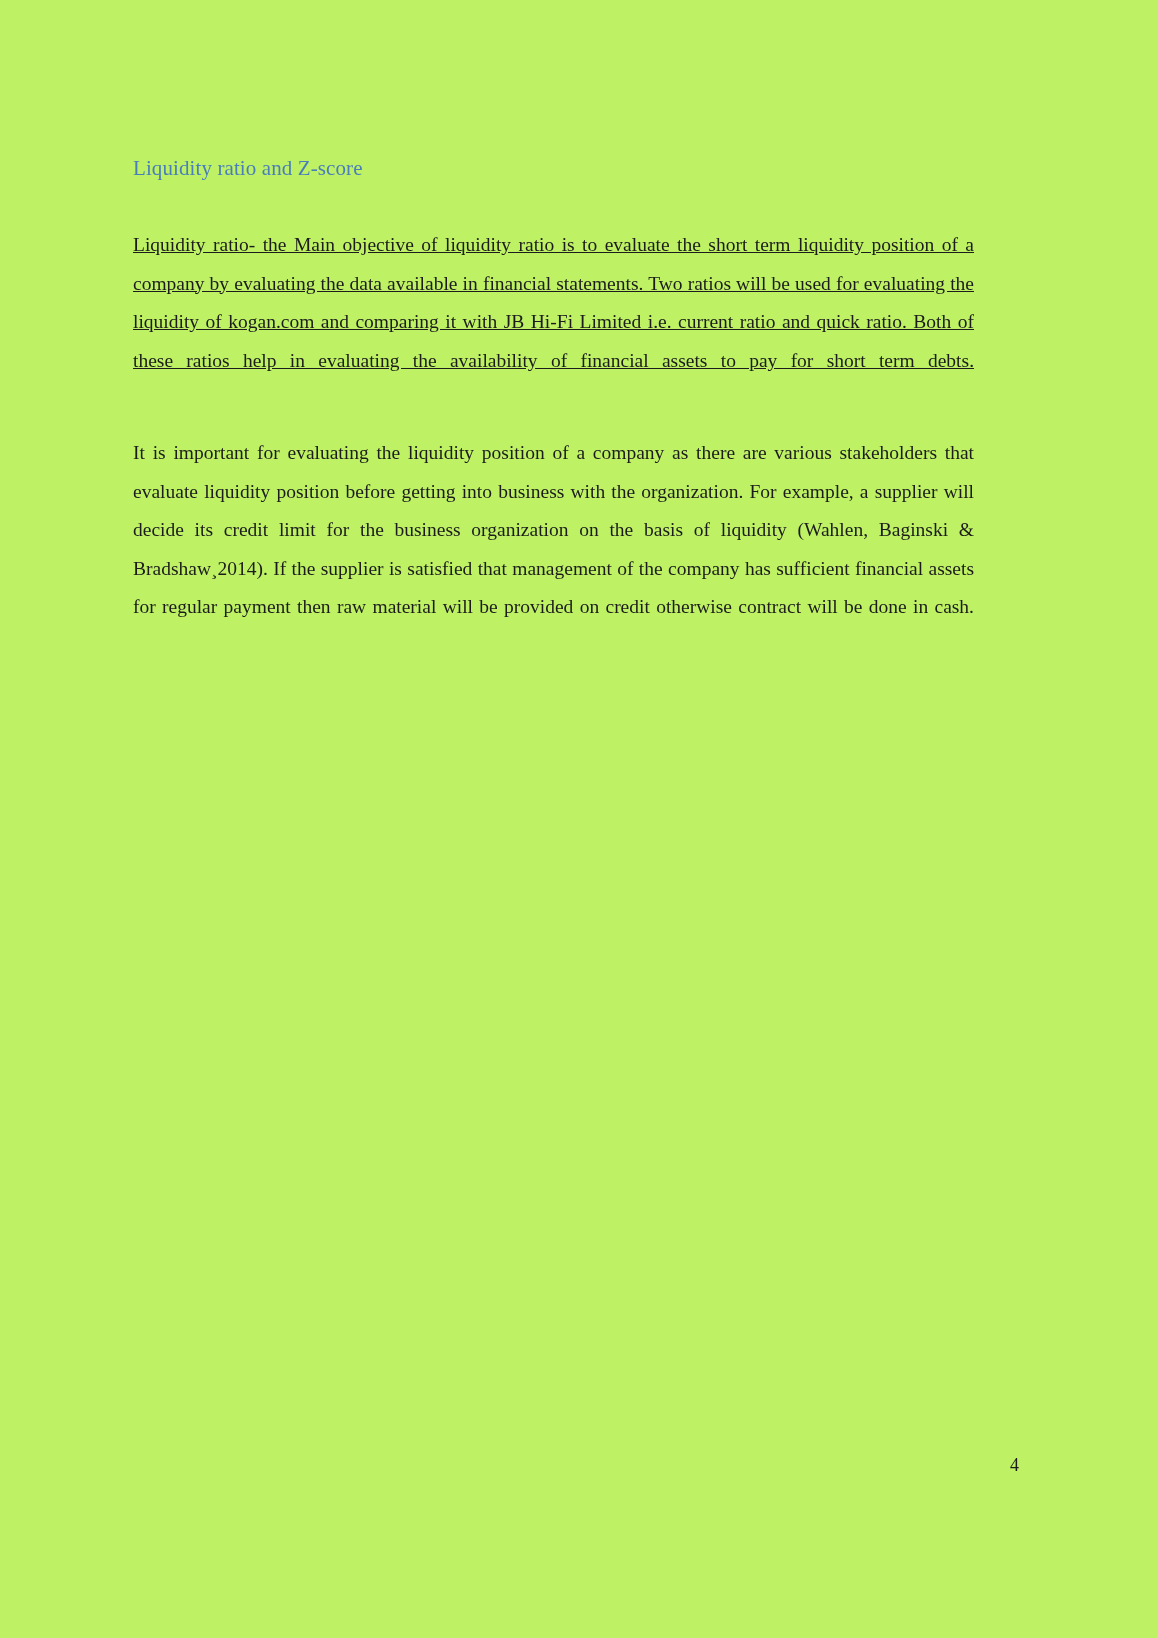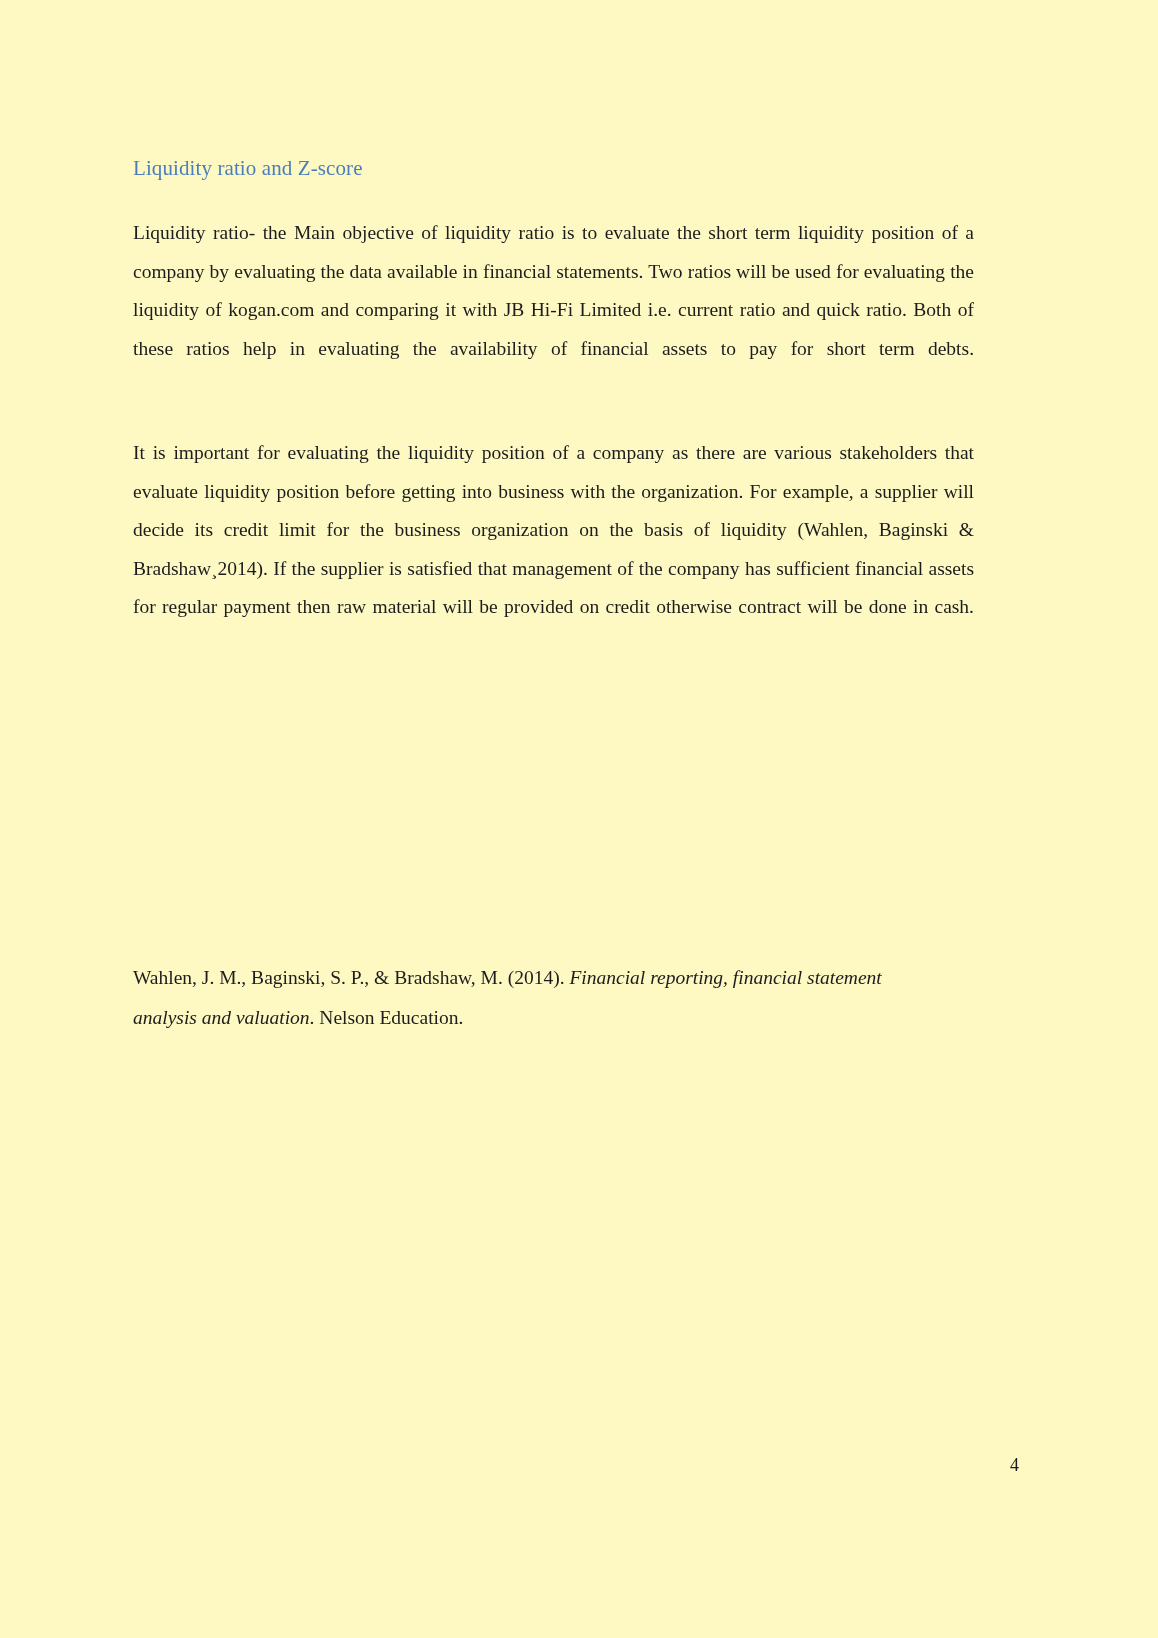--- a/index.html
+++ b/index.html
@@ -9,21 +9,21 @@
     background: #ffffff;
   }
   body {
     font-family: "Liberation Serif", "DejaVu Serif", serif;
     color: #1a1a1a;
   }
   .page {
     position: relative;
     width: 1158px;
     height: 1638px;
-    background: #fef9c3;
+    background: #bef264;
     box-sizing: border-box;
     overflow: hidden;
   }
   .heading-blue {
     margin: 0;
     padding: 0;
     position: absolute;
     left: 133px;
     top: 155px;
     width: 841px;
@@ -38,21 +38,21 @@
     position: absolute;
     left: 133px;
     width: 841px;
     font-size: 19.5px;
     line-height: 38.6px;
     text-align: justify;
     text-justify: inter-word;
     color: #1c1c1c;
     margin: 0;
   }
-  .para-1 { top: 214px; }
+  .para-1 { top: 226px; text-decoration: underline; }
   .para-2 { top: 434px; }
   .ref-heading {
     position: absolute;
     left: 133px;
     top: 903px;
     width: 841px;
     font-size: 19.5px;
     font-weight: bold;
     line-height: 38.6px;
     color: #111111;
@@ -92,19 +92,16 @@
 
 <div class="page">
 
   <h2 class="heading-blue">Liquidity ratio and Z-score</h2>
 
   <p class="para para-1">Liquidity ratio- the Main objective of liquidity ratio is to evaluate the short term liquidity position of a company by evaluating the data available in financial statements. Two ratios will be used for evaluating the liquidity of kogan.com and comparing it with JB Hi-Fi Limited i.e. current ratio and quick ratio. Both of these ratios help in evaluating the availability of financial assets to pay for short term debts.</p>
 
   <p class="para para-2">It is important for evaluating the liquidity position of a company as there are various stakeholders that evaluate liquidity position before getting into business with the organization. For example, a supplier will decide its credit limit for the business organization on the basis of liquidity (Wahlen, Baginski &amp; Bradshaw¸2014). If the supplier is satisfied that management of the company has sufficient financial assets for regular payment then raw material will be provided on credit otherwise contract will be done in cash.</p>
 
 
-  <p class="ref-entry">
-    <span>Wahlen, J. M., Baginski, S. P., &amp; Bradshaw, M. (2014). </span><span class="title-italic">Financial reporting, financial statement analysis and valuation</span><span>. Nelson Education.</span>
-  </p>
 
   <div class="page-number">4</div>
 
 </div>
 
 </body></html>

